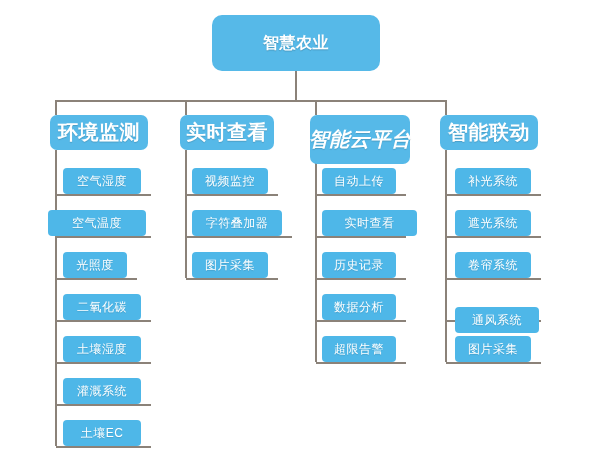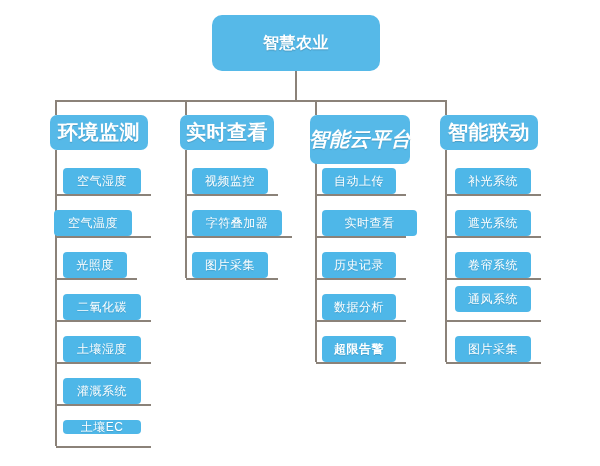--- a/index.html
+++ b/index.html
@@ -96,37 +96,37 @@
       <div class="conn conn-h" style="left: 446px; top: 194px; width: 95px;"></div>
       <div class="conn conn-h" style="left: 446px; top: 236px; width: 95px;"></div>
       <div class="conn conn-h" style="left: 446px; top: 278px; width: 95px;"></div>
       <div class="conn conn-h" style="left: 446px; top: 320px; width: 95px;"></div>
       <div class="conn conn-h" style="left: 446px; top: 362px; width: 95px;"></div>
     </div>
 
   <div id="node-layer">
       <div class="node node-l2" style="left: 50px; top: 115px; width: 98px; height: 35px;">环境监测</div>
       <div class="node node-leaf" style="left: 63px; top: 168px; width: 78px; height: 26px;">空气湿度</div>
-      <div class="node node-leaf" style="left: 54px; top: 210px; width: 78px; height: 26px;">空气温度</div>
+      <div class="node node-leaf" style="left: 48px; top: 210px; width: 98px; height: 26px;">空气温度</div>
       <div class="node node-leaf" style="left: 63px; top: 252px; width: 64px; height: 26px;">光照度</div>
       <div class="node node-leaf" style="left: 63px; top: 294px; width: 78px; height: 26px;">二氧化碳</div>
       <div class="node node-leaf" style="left: 63px; top: 336px; width: 78px; height: 26px;">土壤湿度</div>
       <div class="node node-leaf" style="left: 63px; top: 378px; width: 78px; height: 26px;">灌溉系统</div>
-      <div class="node node-leaf" style="left: 63px; top: 420px; width: 78px; height: 14px;">土壤EC</div>
+      <div class="node node-leaf" style="left: 63px; top: 420px; width: 78px; height: 26px;">土壤EC</div>
       <div class="node node-l2" style="left: 180px; top: 115px; width: 94px; height: 35px;">实时查看</div>
       <div class="node node-leaf" style="left: 192px; top: 168px; width: 76px; height: 26px;">视频监控</div>
       <div class="node node-leaf" style="left: 192px; top: 210px; width: 90px; height: 26px; font-family: Liberation Mono, monospace;">字符叠加器</div>
       <div class="node node-leaf" style="left: 192px; top: 252px; width: 76px; height: 26px;">图片采集</div>
       <div class="node node-l2" style="left: 310px; top: 115px; width: 100px; height: 49px; font-style: italic;">智能云平台</div>
       <div class="node node-leaf" style="left: 322px; top: 168px; width: 74px; height: 26px;">自动上传</div>
       <div class="node node-leaf" style="left: 322px; top: 210px; width: 95px; height: 26px;">实时查看</div>
       <div class="node node-leaf" style="left: 322px; top: 252px; width: 74px; height: 26px;">历史记录</div>
       <div class="node node-leaf" style="left: 322px; top: 294px; width: 74px; height: 26px;">数据分析</div>
-      <div class="node node-leaf" style="left: 322px; top: 336px; width: 74px; height: 26px; font-weight: bold;">超限告警</div>
+      <div class="node node-leaf" style="left: 322px; top: 336px; width: 74px; height: 26px;">超限告警</div>
       <div class="node node-l2" style="left: 440px; top: 115px; width: 98px; height: 35px;">智能联动</div>
       <div class="node node-leaf" style="left: 455px; top: 168px; width: 76px; height: 26px;">补光系统</div>
       <div class="node node-leaf" style="left: 455px; top: 210px; width: 76px; height: 26px;">遮光系统</div>
       <div class="node node-leaf" style="left: 455px; top: 252px; width: 76px; height: 26px;">卷帘系统</div>
-      <div class="node node-leaf" style="left: 455px; top: 286px; width: 76px; height: 26px;">通风系统</div>
+      <div class="node node-leaf" style="left: 455px; top: 307px; width: 84px; height: 26px;">通风系统</div>
       <div class="node node-leaf" style="left: 455px; top: 336px; width: 76px; height: 26px;">图片采集</div>
     </div>
 
 </div>
 
 </body></html>

